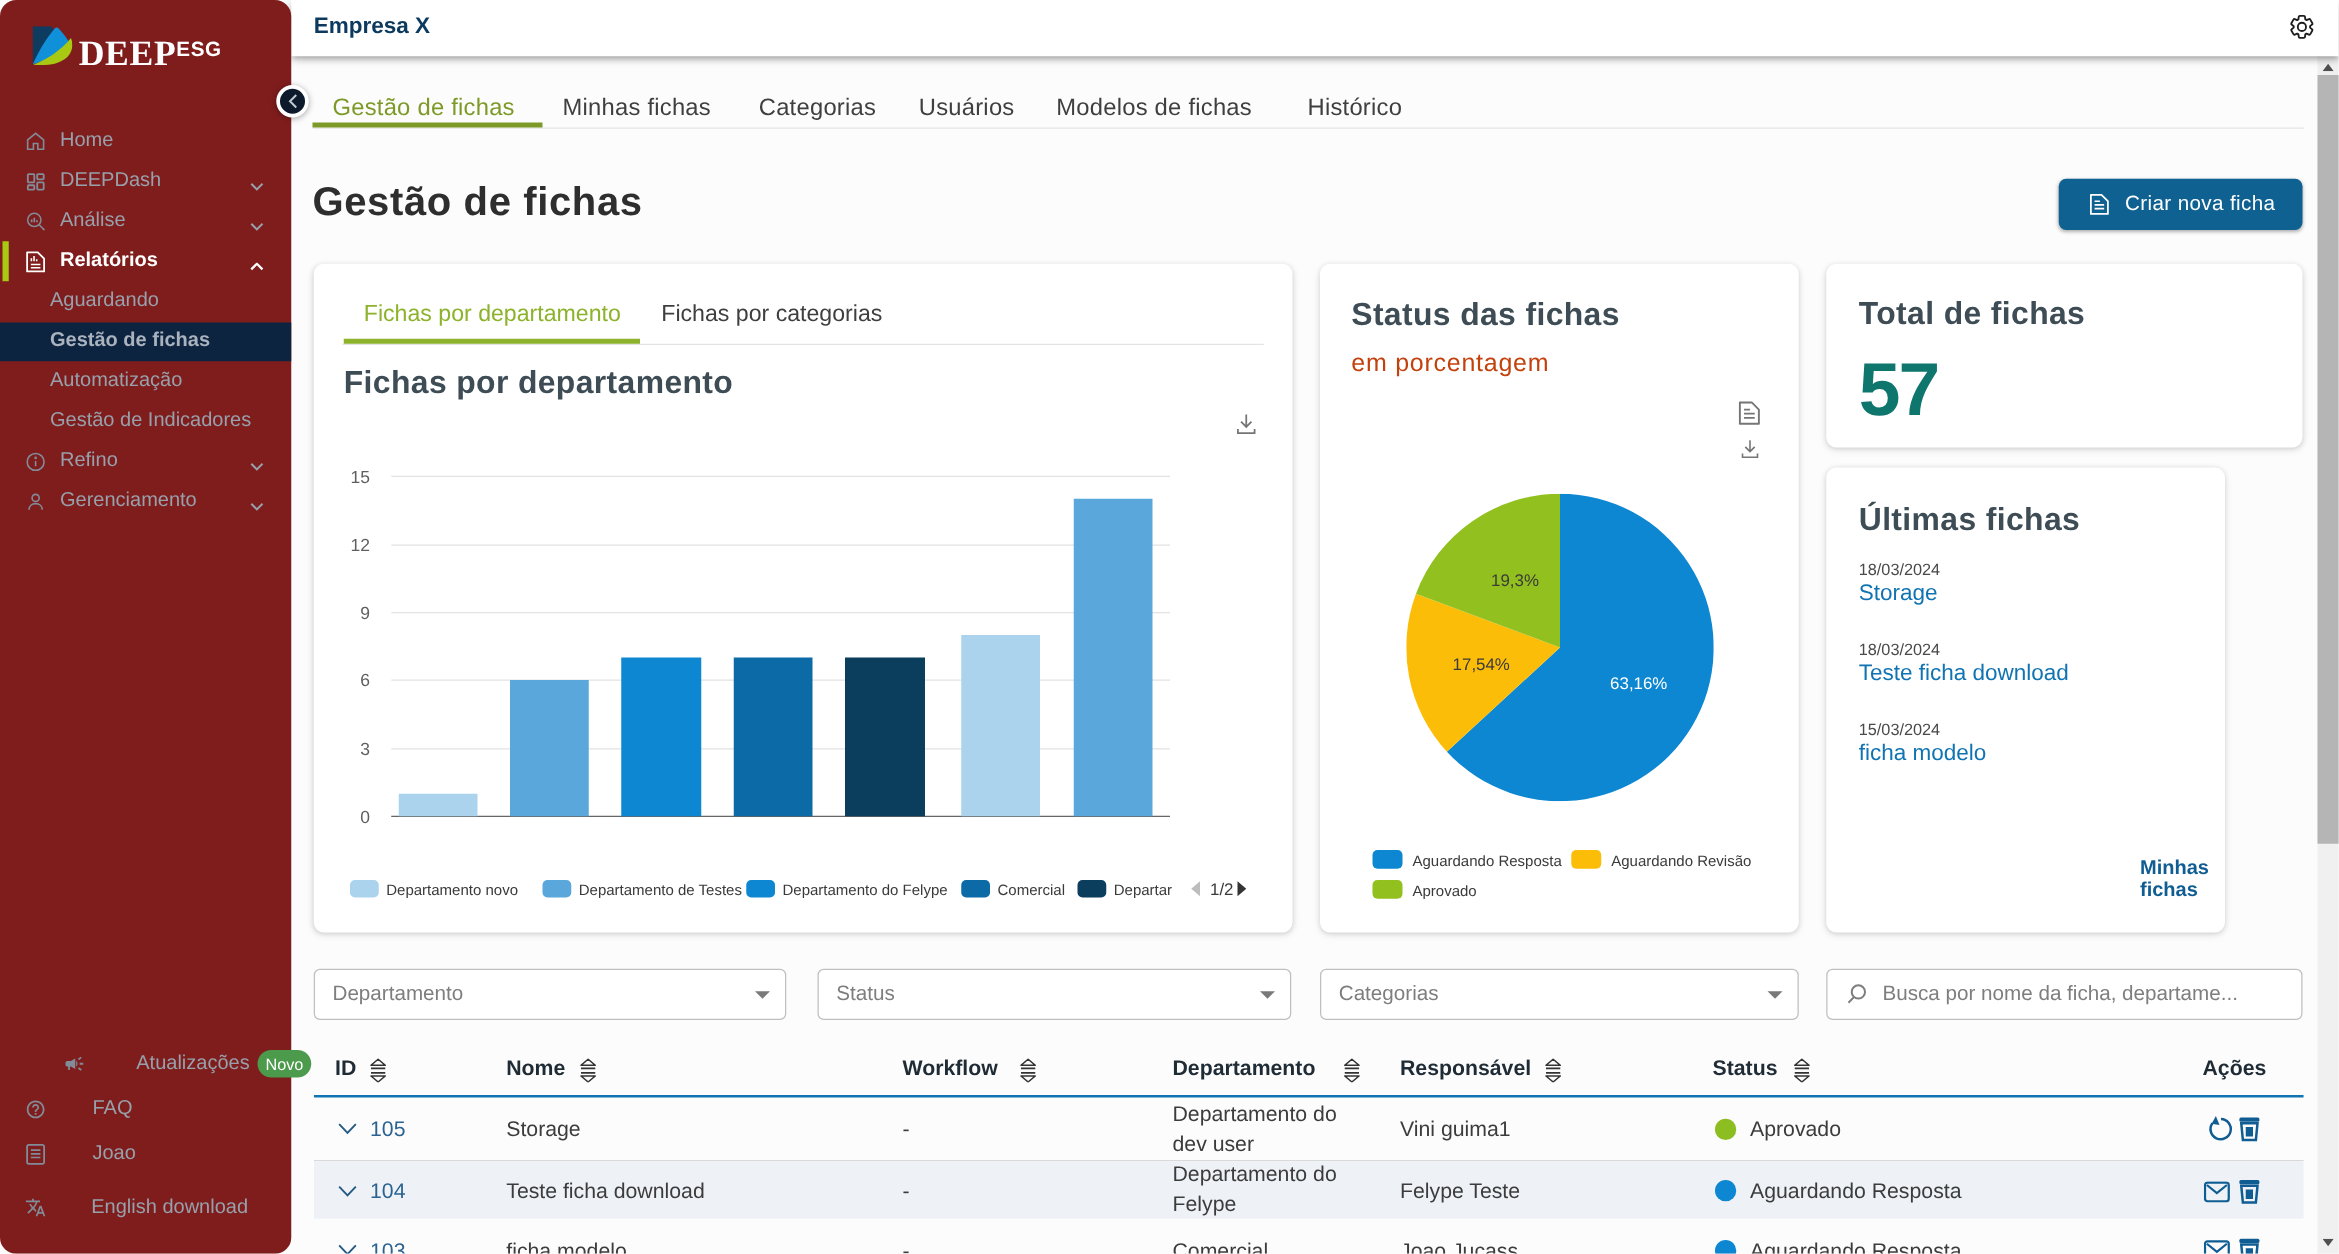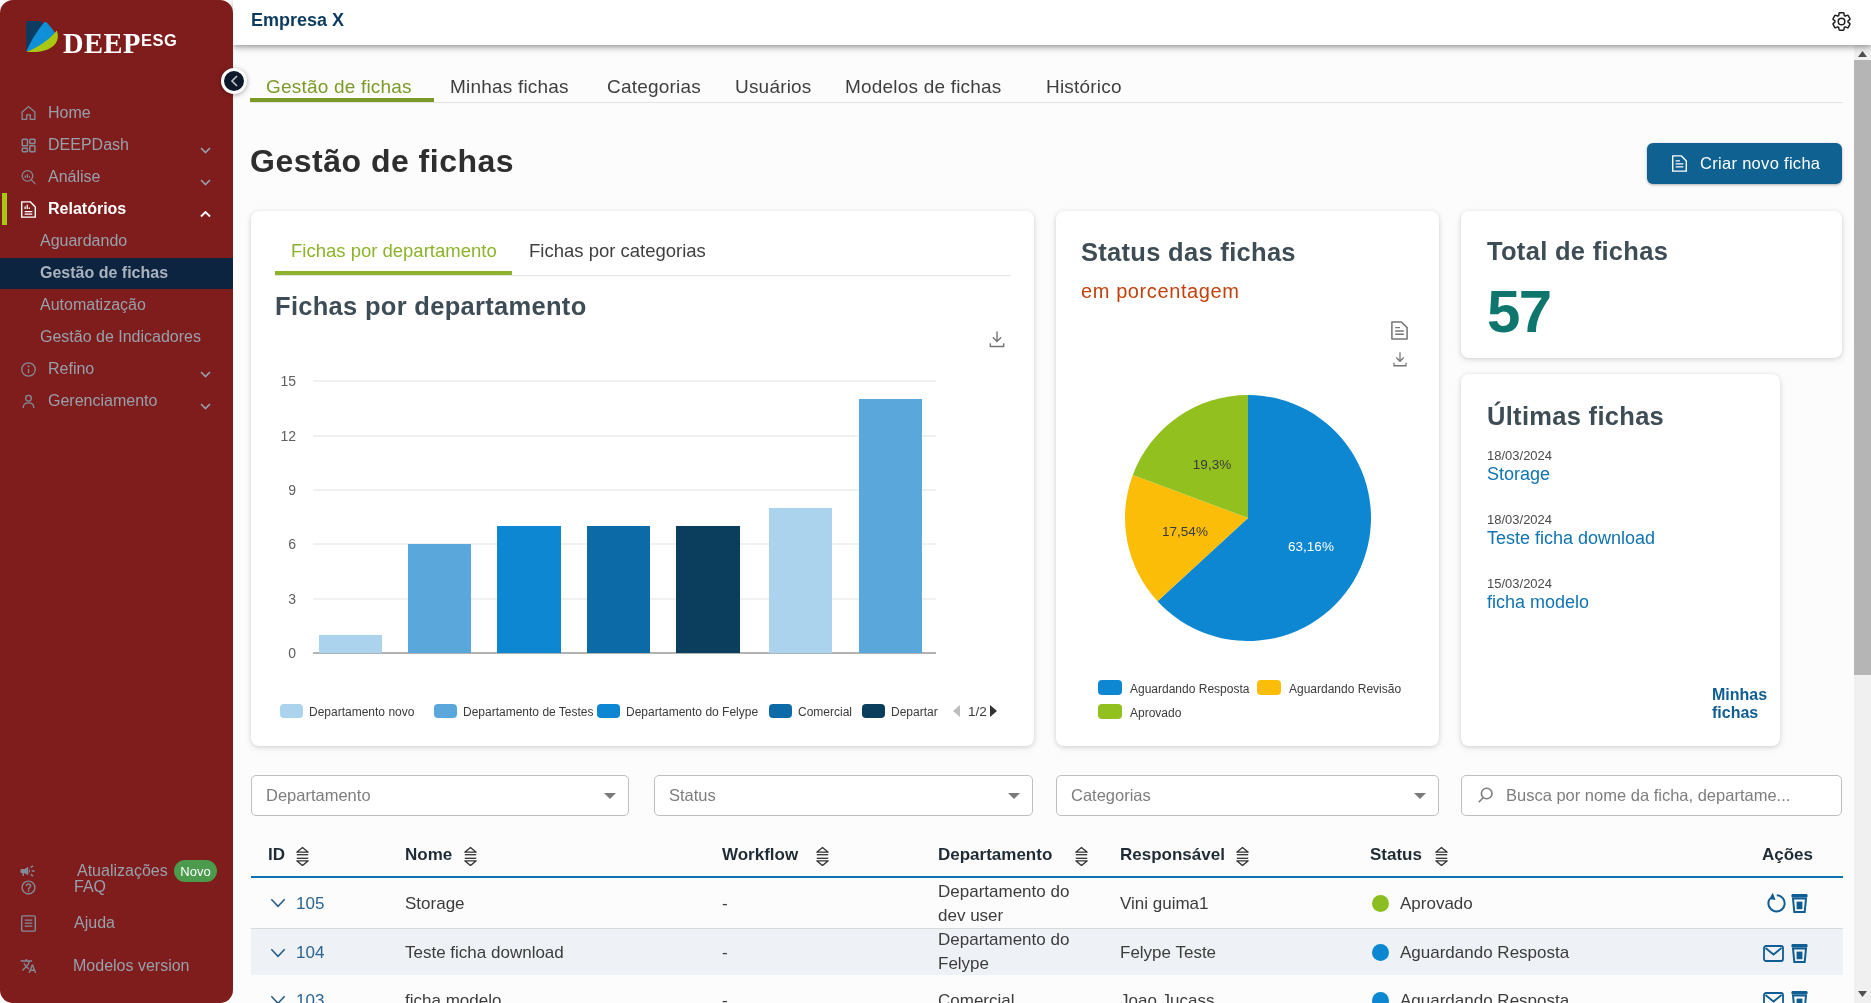--- a/index.html
+++ b/index.html
@@ -116,21 +116,21 @@
           <circle cx="12" cy="7.5" r="4"></circle>
           <path d="M4.5 21 c0-4.5 3.3-7 7.5-7 s7.5 2.5 7.5 7"></path>
         </svg>
       </span>
     <span class="lbl">Gerenciamento</span>
     <span class="chev"><svg width="11" height="7" viewBox="0 0 11 7" fill="none" stroke="#97a0ab" stroke-width="1.6">
           <path d="M1 1 L5.5 5.5 L10 1"></path>
         </svg></span>
   </div>
 
-  <div class="sb-item" style="top:855px;">
+  <div class="sb-item" style="top:835px;margin-left:32px;">
     <span class="ic" style="left:19px;">
         <svg width="22" height="22" viewBox="0 0 24 24" fill="#828c98">
           <path d="M18 11v2h4v-2h-4zm-2 6.61c.96.71 2.21 1.65 3.2 2.39.4-.53.8-1.07 1.2-1.6-.99-.74-2.24-1.68-3.2-2.4-.4.54-.8 1.08-1.2 1.61zM20.4 5.6c-.4-.53-.8-1.07-1.2-1.6-.99.74-2.24 1.68-3.2 2.4.4.53.8 1.07 1.2 1.6.96-.72 2.21-1.65 3.2-2.4zM4 9c-1.1 0-2 .9-2 2v2c0 1.1.9 2 2 2h1v4h2v-4h1l5 3V6L8 9H4zm11.5 3c0-1.33-.58-2.53-1.5-3.35v6.69c.92-.81 1.5-2.02 1.5-3.34z"></path>
         </svg>
       </span>
     <span class="lbl" style="left:77px;">Atualizações</span>
     <span class="abs" style="left:174px; top:5px; width:43px; height:22px; background:#4c9a4c; border-radius:11px; color:#fff; font-size:13px; display:flex; align-items:center; justify-content:center;">Novo</span>
   </div>
   <div class="sb-item" style="top:871px;">
     <span class="ic">
@@ -140,29 +140,29 @@
       </span>
     <span class="lbl" style="left:74px;">FAQ</span>
   </div>
   <div class="sb-item" style="top:907px;">
     <span class="ic">
         <svg width="17" height="19" viewBox="0 0 20 22" fill="none" stroke="#828c98" stroke-width="1.7">
           <rect x="2" y="2" width="16" height="18" rx="1.5"></rect>
           <path d="M5.5 7 h9 M5.5 10.5 h9 M5.5 14 h9" stroke-width="1.5"></path>
         </svg>
       </span>
-    <span class="lbl" style="left:74px;">Ajuda</span>
+    <span class="lbl" style="left:74px;">Joao</span>
   </div>
   <div class="sb-item" style="top:950px;">
     <span class="ic">
         <svg width="20" height="20" viewBox="0 0 24 24" fill="#828c98">
           <path d="M12.87 15.07l-2.54-2.51.03-.03c1.74-1.94 2.98-4.17 3.71-6.53H17V4h-7V2H8v2H1v1.99h11.17C11.5 7.92 10.44 9.75 9 11.35 8.07 10.32 7.3 9.19 6.69 8h-2c.73 1.63 1.73 3.17 2.98 4.56l-5.09 5.02L4 19l5-5 3.11 3.11.76-2.04zM18.5 10h-2L12 22h2l1.12-3h4.75L21 22h2l-4.5-12zm-2.62 7l1.62-4.33L19.12 17h-3.24z"></path>
         </svg>
       </span>
-    <span class="lbl" style="left:73px;">Modelos version</span>
+    <span class="lbl" style="left:73px;">English download</span>
   </div>
 </div>
 
 <div id="topbar" class="abs">
   <div class="abs" style="left:18px; top:10px; font-size:18px; font-weight:bold; color:#0c3a5e;">Empresa X</div>
   <svg class="abs" style="left:1598px; top:11px;" width="21" height="21" viewBox="0 0 24 24" fill="none" stroke="#1e1e1e" stroke-width="1.7" stroke-linejoin="round">
       <path d="M19.5 12c0-.23-.01-.45-.03-.68l1.86-1.41c.4-.3.51-.86.26-1.3l-1.87-3.23c-.25-.44-.79-.62-1.25-.42l-2.15.91c-.37-.26-.76-.49-1.17-.68l-.29-2.31c-.06-.5-.49-.88-.99-.88h-3.73c-.51 0-.94.38-1 .88l-.29 2.31c-.41.19-.8.42-1.17.68l-2.15-.91c-.46-.2-1-.02-1.25.42L2.41 8.62c-.25.44-.14.99.26 1.3l1.86 1.41c-.02.22-.03.44-.03.67s.01.45.03.68l-1.86 1.41c-.4.3-.51.86-.26 1.3l1.87 3.23c.25.44.79.62 1.25.42l2.15-.91c.37.26.76.49 1.17.68l.29 2.31c.06.5.49.88.99.88h3.73c.5 0 .93-.38.99-.88l.29-2.31c.41-.19.8-.42 1.17-.68l2.15.91c.46.2 1 .02 1.25-.42l1.87-3.23c.25-.44.14-.99-.26-1.3l-1.86-1.41c.03-.23.04-.45.04-.68zm-7.46 3.75c-2.07 0-3.75-1.68-3.75-3.75s1.68-3.75 3.75-3.75 3.75 1.68 3.75 3.75-1.68 3.75-3.75 3.75z"></path>
     </svg>
 </div>
 <div id="collapse-btn" class="abs">
@@ -182,21 +182,21 @@
 <div class="abs" style="left:250px; top:102px; width:1593px; height:1px; background:#e3e3e3;"></div>
 <div class="abs" style="left:250px; top:98px; width:184px; height:4px; background:#7d9a28;"></div>
 
 <div class="abs" style="left:250px; top:143px; font-size:32px; font-weight:bold; color:#2e2e2e; letter-spacing:0.5px;">Gestão de fichas</div>
 
 <div class="abs" style="left:1647px; top:143px; width:195px; height:41px; background:#0e6191; border-radius:6px; display:flex; align-items:center; box-shadow:0 1px 3px rgba(0,0,0,0.3);">
   <svg style="margin-left:24px;" width="17" height="19" viewBox="0 0 20 22" fill="none" stroke="#fff" stroke-width="1.7">
       <path d="M2 2 h10 l6 6 v12 h-16 z" stroke-linejoin="round"></path>
       <path d="M5.5 8 h5 M5.5 11.5 h9 M5.5 15 h9" stroke-width="1.5"></path>
     </svg>
-  <span style="margin-left:12px; color:#fff; font-size:16.5px; letter-spacing:0.3px;">Criar novo ficha</span>
+  <span style="margin-left:12px; color:#fff; font-size:16.5px; letter-spacing:0.3px;">Criar nova ficha</span>
 </div>
 
 <div class="card" style="left:251px; top:211px; width:783px; height:535px;padding-left:20px;">
   <div class="abs" style="left:40px; top:29px; font-size:18.5px; letter-spacing:0px; color:#8cb32b; line-height:1.2;">Fichas por departamento</div>
   <div class="abs" style="left:278px; top:29px; font-size:18.5px; letter-spacing:0px; color:#3f3f3f; line-height:1.2;">Fichas por categorias</div>
   <div class="abs" style="left:23px; top:64px; width:737px; height:1px; background:#e3e3e3;"></div>
   <div class="abs" style="left:24px; top:60px; width:237px; height:4px; background:#8cb32b;"></div>
   <div class="ctitle" style="left:24px; top:81px;">Fichas por departamento</div>
   <svg class="abs" style="left:736px; top:118px;" width="20" height="20" viewBox="0 0 24 24" fill="none" stroke="#757575" stroke-width="1.7">
       <path d="M12 3 v11 M7 10 l5 5 5-5"></path>

